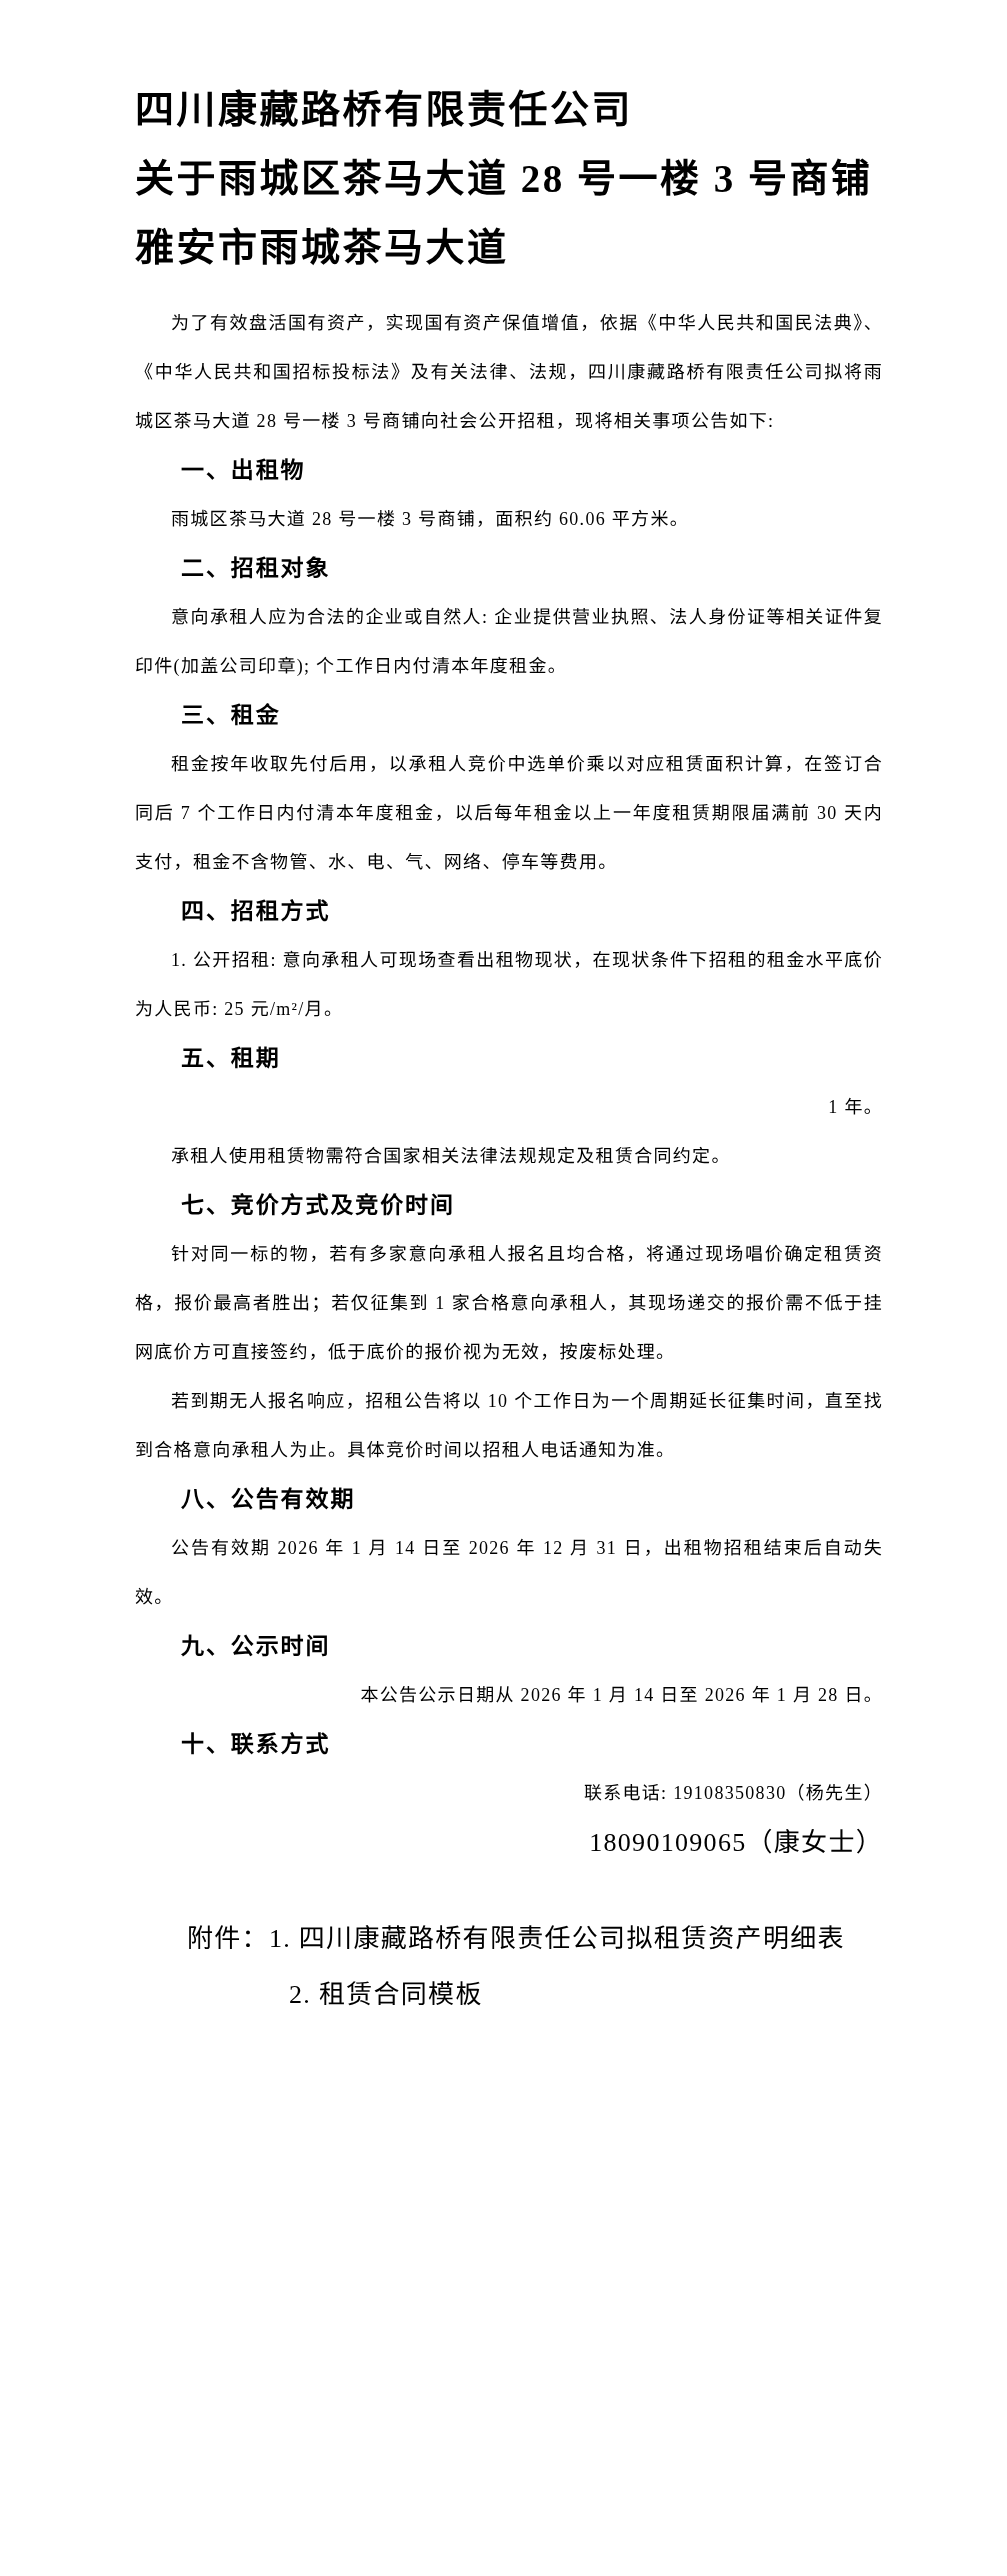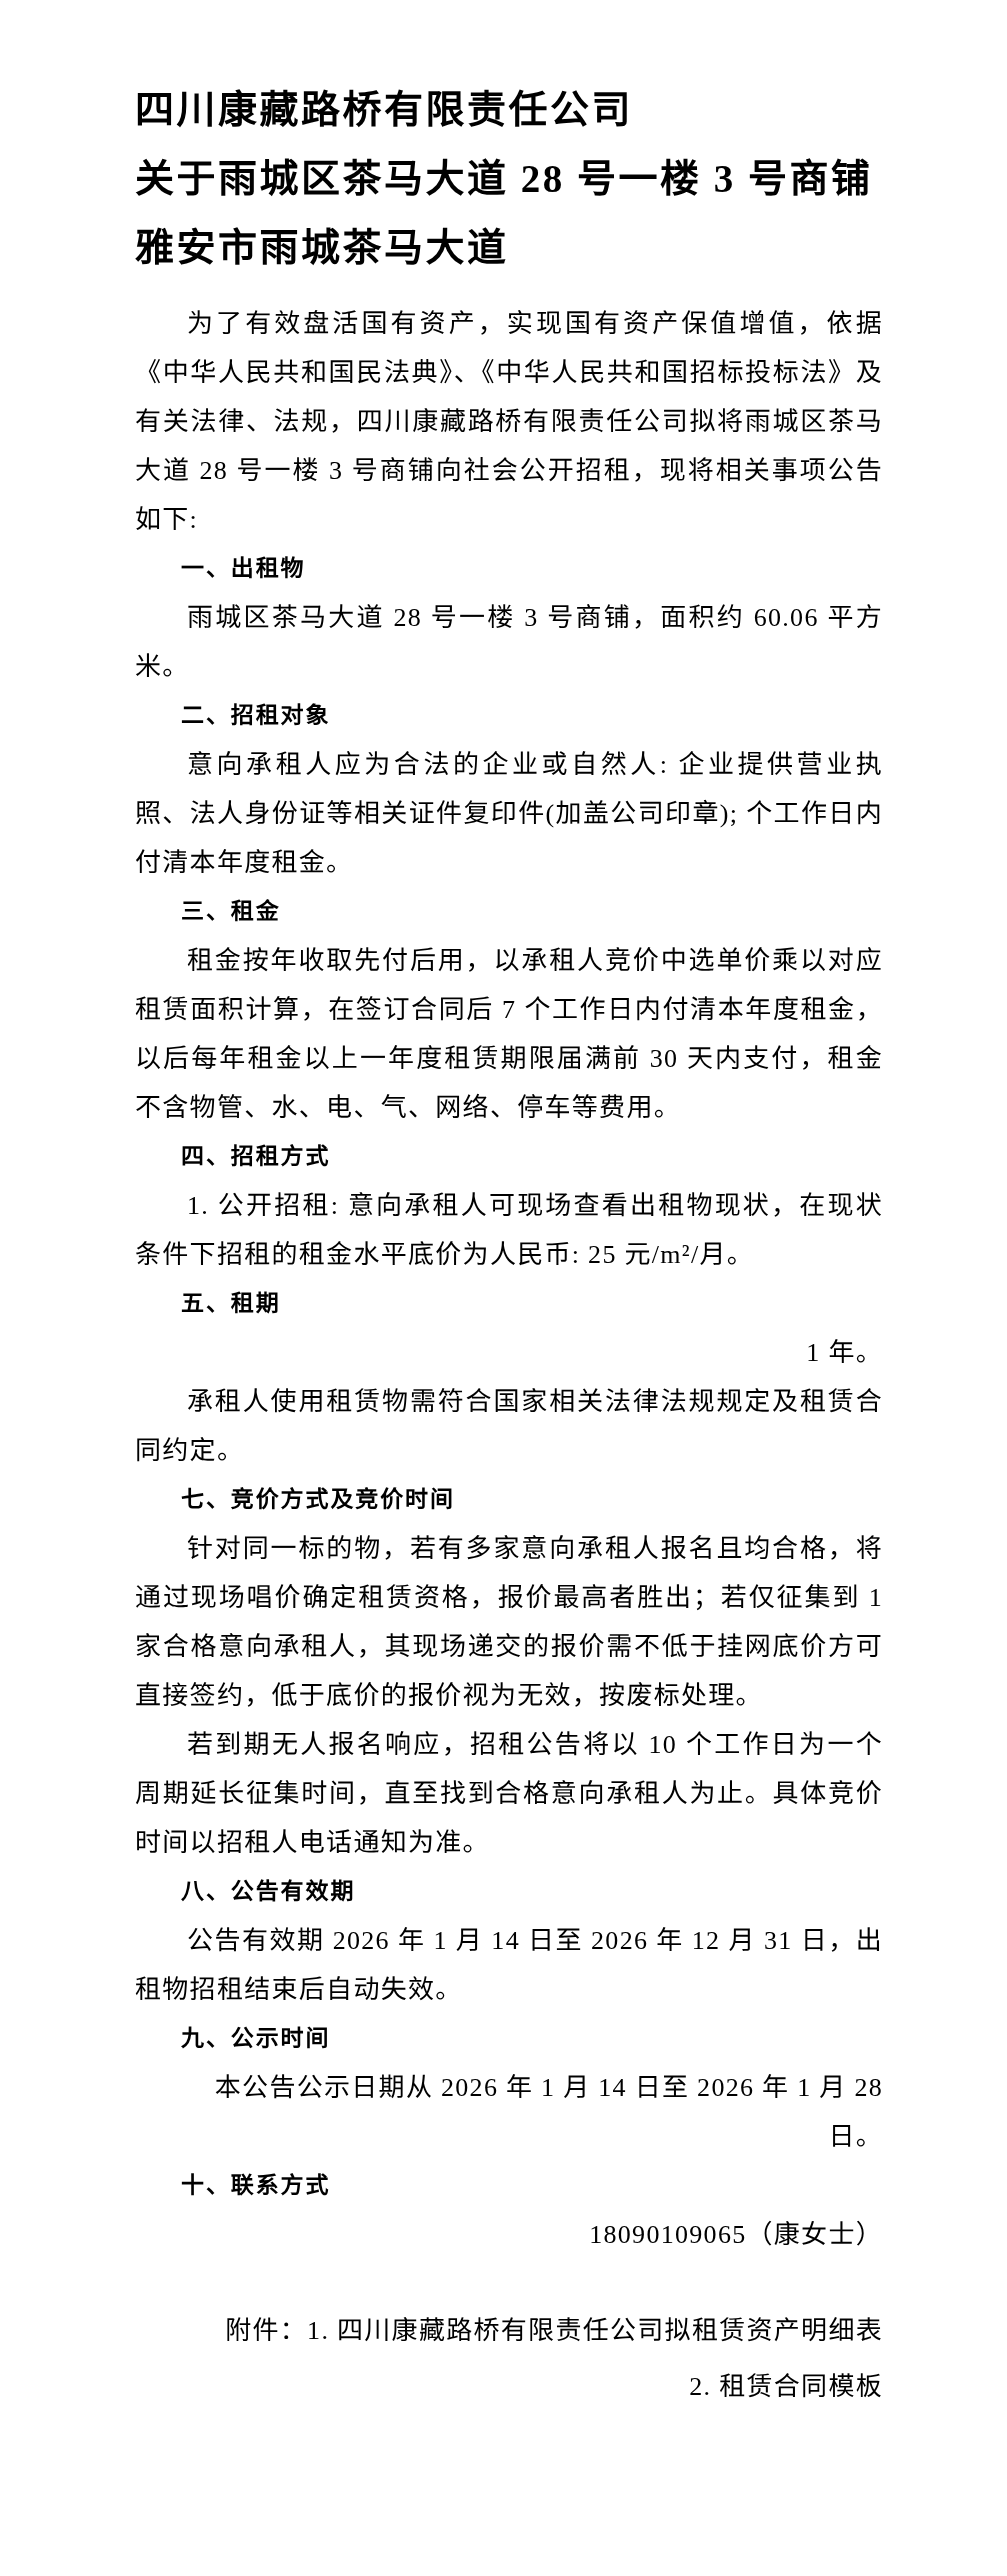--- a/index.html
+++ b/index.html
@@ -37,21 +37,21 @@
     font-family: "Liberation Sans", "DejaVu Sans", sans-serif;
     font-weight: bold;
     font-size: 23px;
     line-height: 49px;
     letter-spacing: 1.9px;
     text-indent: 2em;
   }
   .para {
     margin: 0;
     font-family: "Liberation Serif", "DejaVu Serif", serif;
-    font-size: 26px;
+    font-size: 18px;
     line-height: 49px;
     letter-spacing: 1.3px;
     text-align: justify;
     text-indent: 2em;
   }
   .para.no-justify {
     text-align: right;
   }
   .phone-second {
     margin: 0;
@@ -65,21 +65,21 @@
   }
   .attachments {
     margin-top: 44px;
   }
   .att-line {
     margin: 0;
     font-family: "Liberation Serif", "DejaVu Serif", serif;
     font-size: 26px;
     line-height: 56px;
     letter-spacing: 1.3px;
-    text-align: right;
+    text-align: left;
   }
   .att-first {
     text-indent: 2em;
   }
   .att-cont {
     text-indent: 0;
     padding-left: 154px;
   }
 </style>
 </head>
@@ -116,20 +116,21 @@
   <p class="para">针对同一标的物，若有多家意向承租人报名且均合格，将通过现场唱价确定租赁资格，报价最高者胜出；若仅征集到 1 家合格意向承租人，其现场递交的报价需不低于挂网底价方可直接签约，低于底价的报价视为无效，按废标处理。</p>
   <p class="para">若到期无人报名响应，招租公告将以 10 个工作日为一个周期延长征集时间，直至找到合格意向承租人为止。具体竞价时间以招租人电话通知为准。</p>
 
   <h2 class="sec-heading">八、公告有效期</h2>
   <p class="para">公告有效期 2026 年 1 月 14 日至 2026 年 12 月 31 日，出租物招租结束后自动失效。</p>
 
   <h2 class="sec-heading">九、公示时间</h2>
   <p class="para no-justify">本公告公示日期从 2026 年 1 月 14 日至 2026 年 1 月 28 日。</p>
 
   <h2 class="sec-heading">十、联系方式</h2>
+  <p class="para no-justify">联系电话: 19108350830（杨先生）</p>
   <p class="phone-second">18090109065（康女士）</p>
 
   <div class="attachments">
     <p class="att-line att-first"><span>附件：</span><span>1. 四川康藏路桥有限责任公司拟租赁资产明细表</span></p>
     <p class="att-line att-cont">2. 租赁合同模板</p>
 
   </div>
 
 </div>
 

